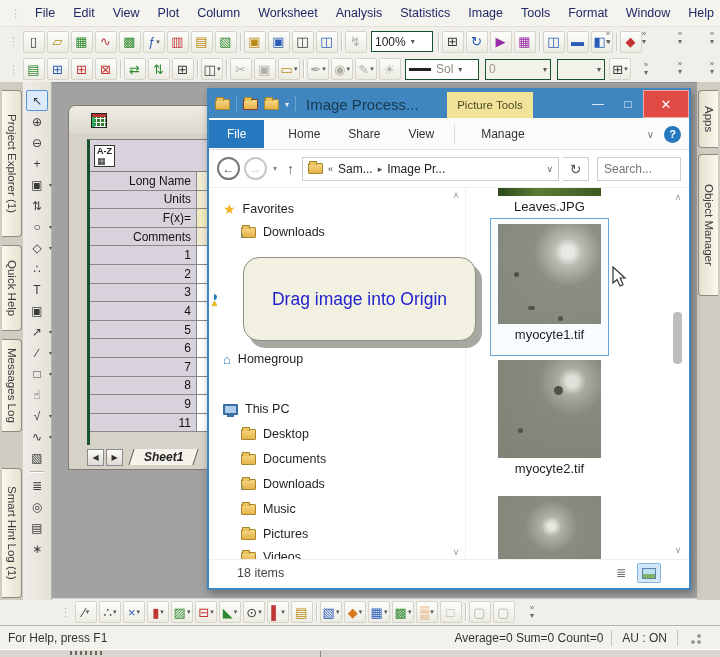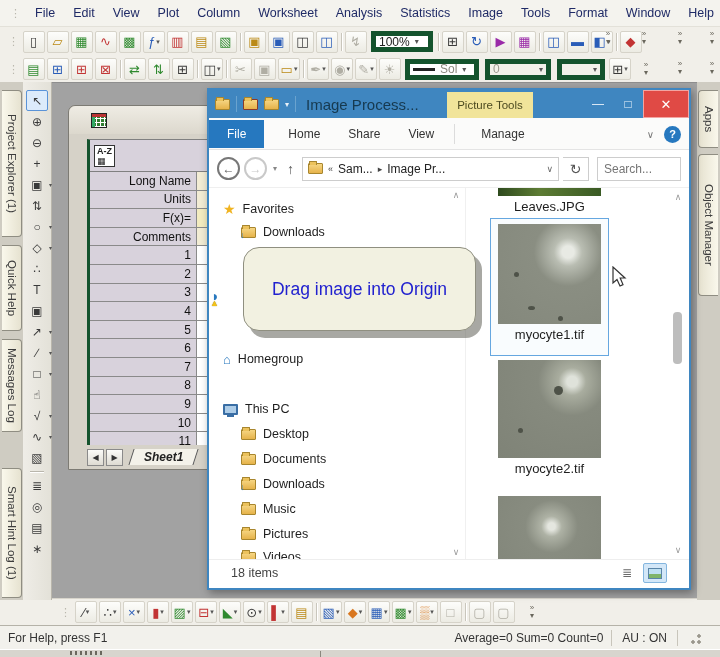--- a/index.html
+++ b/index.html
@@ -14,21 +14,21 @@
   .tbrow{position:absolute;display:flex;align-items:center;background:#f1efe9;padding-left:8px}
   .tb1{left:0;top:27px;width:720px;height:29px}
   .tb2{left:0;top:56px;width:720px;height:27px;border-bottom:1px solid #d8d5cc}
   .tbtn{display:inline-flex;align-items:center;justify-content:center;width:22px;height:22px;margin:0 1px;border:1px solid #d6d3c9;border-radius:2px;background:linear-gradient(#fdfdfb,#ecebe3);cursor:default;flex:none}
   .tbtn .g{font-size:13px;line-height:1}
   .tbtn .dd{font-size:7px;color:#555;margin-left:1px}
   .tbtn.sep{width:3px;border:none;background:transparent;position:relative}
   .tbtn.sep::before{content:"";position:absolute;left:1px;top:2px;bottom:2px;width:1px;background:#c9c6bc;box-shadow:1px 0 0 #fff}
   .c-ink{color:#3a3a3a}.c-blue{color:#2a5db8}.c-red{color:#c23434}.c-green{color:#2f8a2f}
   .c-gold{color:#bb8a16}.c-purple{color:#9a2ba8}.c-orange{color:#d9771f}.c-dis{color:#b0aea4}
-  .combo{display:inline-flex;align-items:center;height:21px;border:5px solid #14532d;background:#fff;margin:0 3px;padding:0 3px;font-size:12px}
+  .combo{display:inline-flex;align-items:center;height:21px;border:1px solid #14532d;background:#fff;margin:0 3px;padding:0 3px;font-size:12px}
   .combo .ar{color:#555;font-size:8px;margin-left:5px}
   .combo.disc{background:#f2f1ea;color:#9a988e}
   .lsline{display:inline-block;width:22px;height:3px;background:#222;margin-right:5px}
   .ovfgrid{position:absolute;display:flex;flex-direction:column;align-items:center;width:16px;color:#6a675d;font-size:8px;line-height:8px;cursor:default}
   
   .lstrip{position:absolute;left:0;top:82px;width:23px;height:518px;background:#cfccc2}
   .vtab{position:absolute;left:2px;width:20px;background:linear-gradient(90deg,#faf8ec,#e6e2d0);border:1px solid #8f8d82;border-left:none;border-radius:0 4px 4px 0;writing-mode:vertical-rl;display:flex;align-items:center;justify-content:center;font-size:11.5px;color:#3c3c3c;cursor:default}
   .rstrip{position:absolute;left:697px;top:82px;width:23px;height:518px;background:#cfccc2}
   .vtabr{position:absolute;right:2px;width:20px;background:linear-gradient(90deg,#e6e2d0,#faf8ec);border:1px solid #8f8d82;border-right:none;border-radius:4px 0 0 4px;writing-mode:vertical-rl;display:flex;align-items:center;justify-content:center;font-size:11.5px;color:#3c3c3c;cursor:default}
   .toolstrip{position:absolute;left:23px;top:82px;width:29px;height:518px;background:linear-gradient(90deg,#efede7,#e3e1d8);border-right:1px solid #b9b6ac;display:flex;flex-direction:column;align-items:center;padding-top:8px}
@@ -113,27 +113,27 @@
   .t-myo2{left:32px;top:172px;width:103px}
   .t-myo2 .thumb{width:103px;height:98px;background:radial-gradient(circle at 72% 22%,#dfe2da 0 5%,#a9ad9f 13%,#868a7e 32%,#7f8377 100%)}
   .t-myo3{left:32px;top:308px;width:103px}
   .t-myo3 .thumb{width:103px;height:80px;background:radial-gradient(circle at 52% 38%,#e4e6df 0 5%,#aeb2a5 14%,#888c80 36%,#82867a 100%)}
   .fitem .fname{margin-top:3px}
   .speck{position:absolute;background:#4e5248;border-radius:50%}
   .selbox{position:absolute;left:24px;top:30px;width:119px;height:138px;border:1px solid #66a7e0;background:rgba(205,230,250,.12)}
   .vscroll{position:absolute;right:5px;top:2px;bottom:2px;width:13px}
   .vthumb{position:absolute;left:2px;width:9px;border-radius:4px;background:#bdbdbd}
   
-  .estatus{height:27px;border-top:1px solid #eee;display:flex;align-items:center;padding:0 22px;font-size:12.5px;color:#444}
+  .estatus{height:27px;border-top:1px solid #eee;display:flex;align-items:center;padding:0 28px;font-size:12.5px;color:#444}
   .viewbtns{margin-left:auto;display:flex;gap:4px}
   .vbtn{width:24px;height:20px;display:flex;align-items:center;justify-content:center;color:#6a6a6a;font-size:12px;border:1px solid transparent}
   .vbtn.active{background:#d3e7f8;border-color:#84b6df;border-radius:2px}
   .thumbico{width:14px;height:11px;background:linear-gradient(180deg,#bfe0f2 55%,#7fb46a 55%);border:1px solid #5a85a8}
   
-  .bubble{position:absolute;left:243px;top:247px;width:233px;height:84px;background:#f2f1e1;border:1px solid #8f8f80;border-radius:16px;box-shadow:6px 7px 0 rgba(96,96,88,.55);display:flex;align-items:center;justify-content:center;z-index:40}
+  .bubble{position:absolute;left:243px;top:257px;width:233px;height:84px;background:#f2f1e1;border:1px solid #8f8f80;border-radius:16px;box-shadow:6px 7px 0 rgba(96,96,88,.55);display:flex;align-items:center;justify-content:center;z-index:40}
   .bubble span{color:#2121cf;font-size:17.5px}
   
   .cursor{position:absolute;left:612px;top:266px;z-index:50}
   
   .graphbar{position:absolute;left:52px;top:598px;width:645px;height:27px;background:#f1efe9;border-top:1px solid #d8d5cc;display:flex;align-items:center;padding-left:8px}
   
   .ostatus{position:absolute;left:0;top:625px;width:720px;height:24px;background:#f2f1ec;border-top:1px solid #b5b2a8;display:flex;align-items:center;padding:0 8px;font-size:12px;color:#333}
   .oseg{border-left:1px solid #c8c5bb;padding:0 10px;height:16px;display:flex;align-items:center}
   .gripdots{width:14px;height:14px;background:
     radial-gradient(circle at 11px 11px,#9a978d 1.5px,transparent 2px),
@@ -571,24 +571,20 @@
           <div class="wrow">
             <div class="wrh">7</div>
             <div class="wcell cc-white"></div>
           </div>
           <div class="wrow">
             <div class="wrh">8</div>
             <div class="wcell cc-white"></div>
           </div>
           <div class="wrow">
             <div class="wrh">9</div>
-            <div class="wcell cc-white"></div>
-          </div>
-          <div class="wrow">
-            <div class="wrh">10</div>
             <div class="wcell cc-white"></div>
           </div>
           <div class="wrow">
             <div class="wrh">11</div>
             <div class="wcell cc-white"></div>
           </div>
         </div>
     </div>
     <div class="wstabs">
       <span class="wsnav">◀</span>

